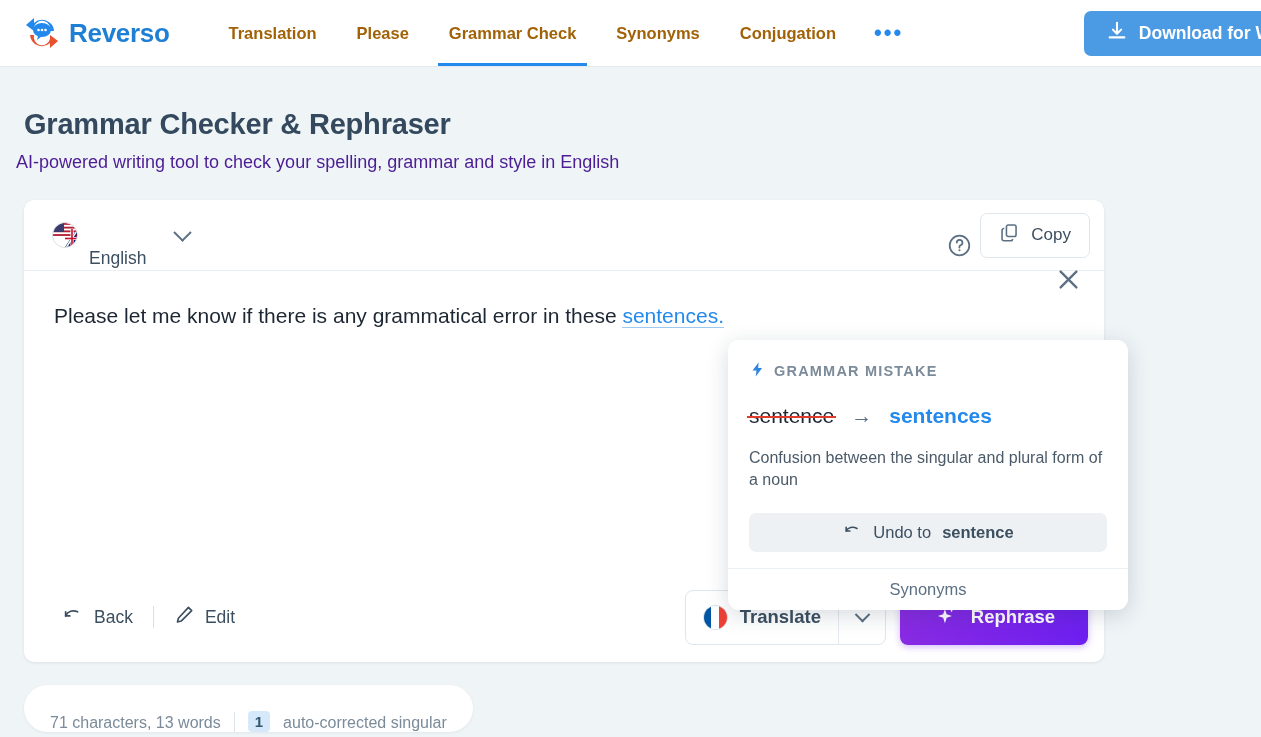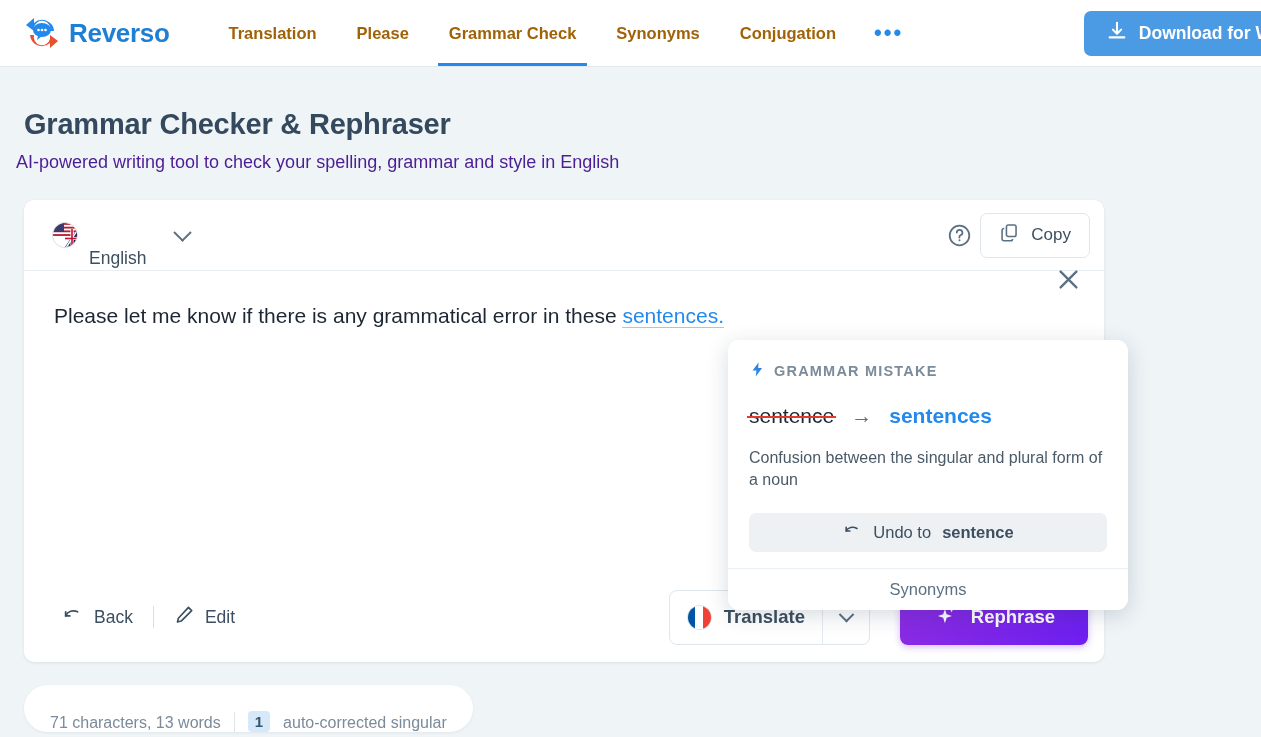--- a/index.html
+++ b/index.html
@@ -158,21 +158,21 @@
     margin-left: 19px;
     width: 13px; height: 13px;
     border-right: 2px solid #5c7083;
     border-bottom: 2px solid #5c7083;
     transform: rotate(45deg) translate(-2px,-2px);
   }
 
   .card-top-right {
     margin-left: auto;
     display: flex;
-    align-items: center;
+    align-items: flex-end;
     gap: 8px;
   }
   .help-icon {
     width: 25px; height: 25px;
     cursor: pointer;
   }
   .copy-btn {
     display: flex;
     align-items: center;
     gap: 11px;
@@ -235,21 +235,21 @@
   .vdiv {
     width: 1px;
     height: 22px;
     background: #d8e0e7;
     margin: 0 12px;
   }
   .bottom-right {
     margin-left: auto;
     display: flex;
     align-items: center;
-    gap: 30px;
+    gap: 14px;
   }
   .translate-group {
     display: flex;
     align-items: stretch;
     border: 1px solid #dfe6ec;
     border-radius: 8px;
     height: 55px;
     background: #fff;
     overflow: hidden;
   }

